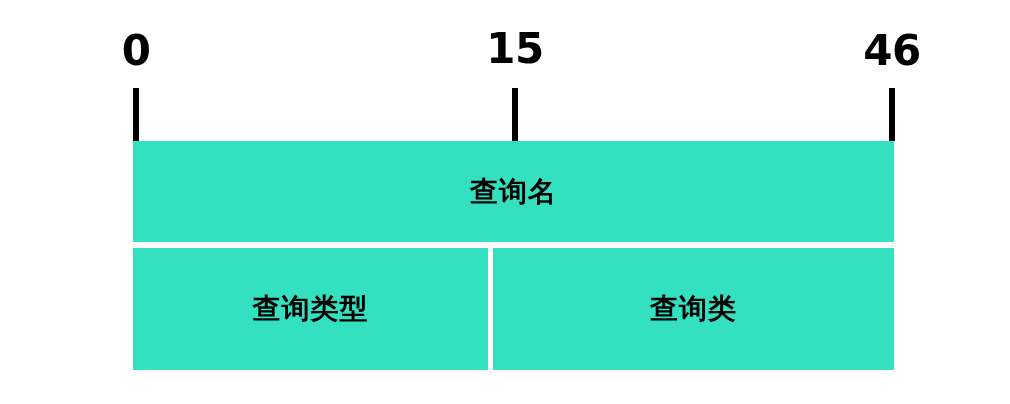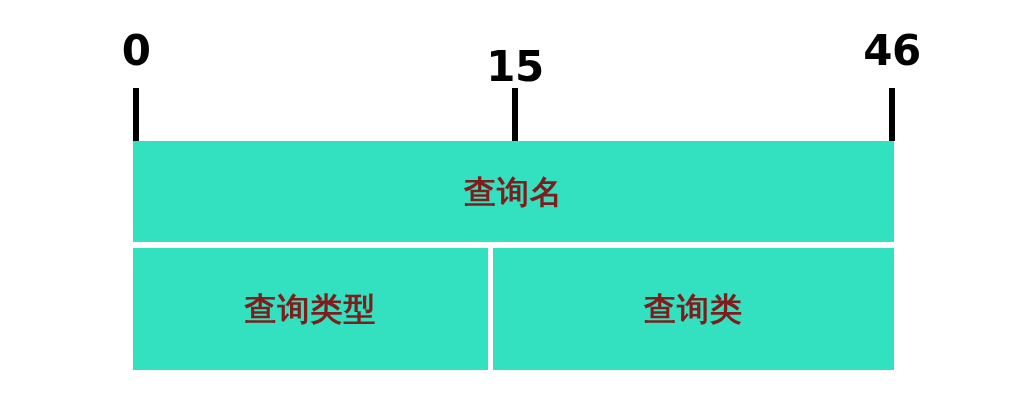--- a/index.html
+++ b/index.html
@@ -80,23 +80,23 @@
     align-items: center;
     justify-content: center;
     background: #33e0c0;
     box-sizing: border-box;
     overflow: hidden;
   }
 
   .cell-label {
     font-family: Liberation Sans, sans-serif;
     font-weight: bold;
-    font-size: 32px;
+    font-size: 28px;
     line-height: 46px;
-    color: #7f1d1d;
+    color: #000000;
     letter-spacing: 1px;
     white-space: nowrap;
     user-select: none;
   }
 
   .cell-full {
     width: 100%;
     height: 100%;
   }
 
@@ -120,21 +120,21 @@
 </head>
 <body>
 
 <div id="diagram">
 
   <div>
 
     <div class="bit-label" style="left:136px; top:30px;">0</div>
     <div class="tick" style="left:136px; top:88px; height:53px;"></div>
 
-    <div class="bit-label" style="left:515px; top:46px;">15</div>
+    <div class="bit-label" style="left:515px; top:28px;">15</div>
     <div class="tick" style="left:515px; top:88px; height:53px;"></div>
 
     <div class="bit-label" style="left:892px; top:30px;">46</div>
     <div class="tick" style="left:892px; top:88px; height:53px;"></div>
 
   </div>
 
   <div id="packet">
 
     <div class="pkt-row row-top">

